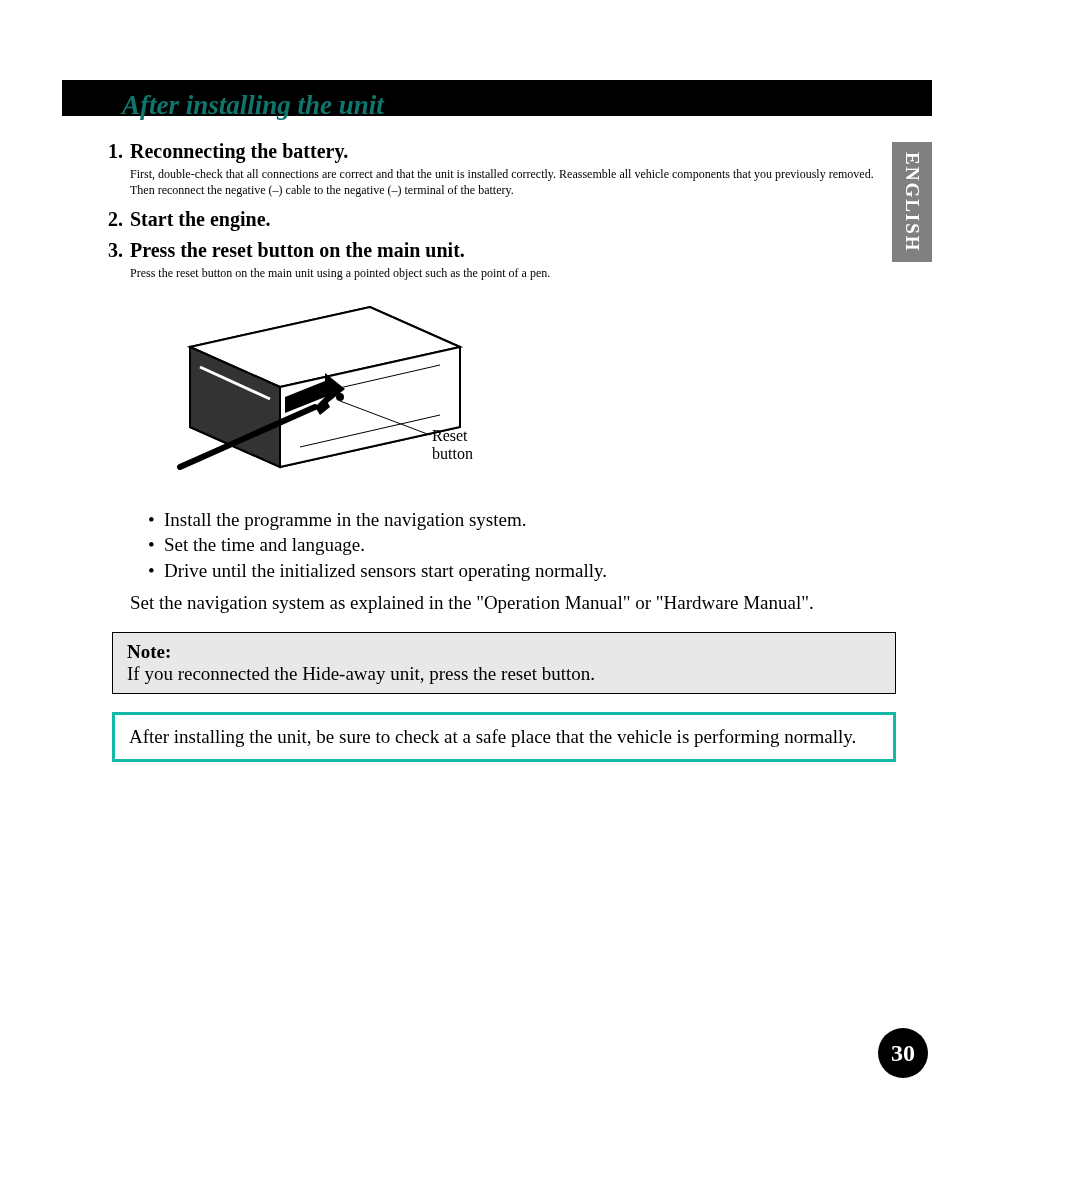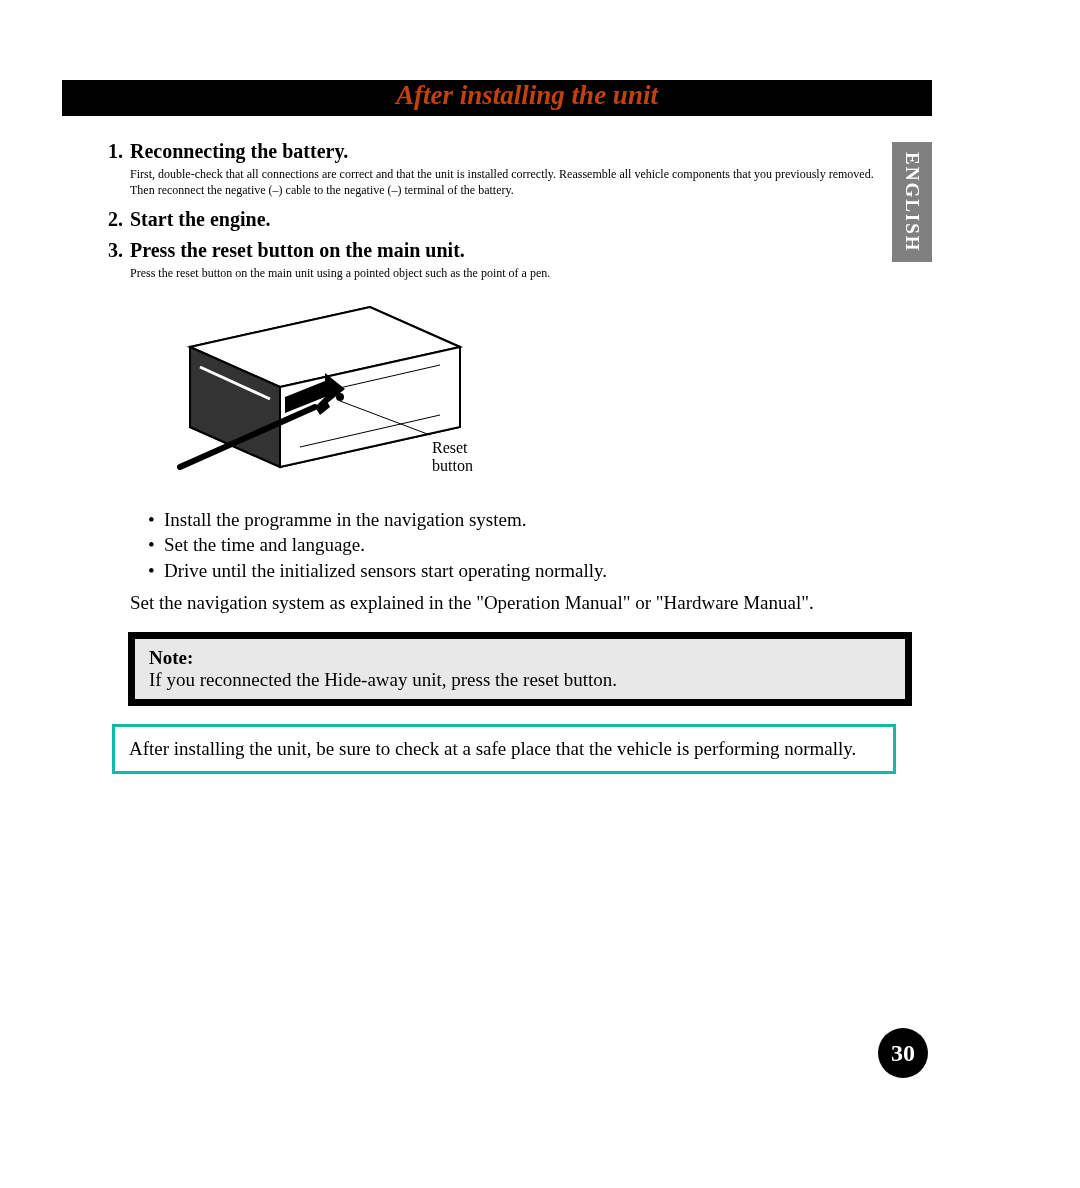--- a/index.html
+++ b/index.html
@@ -20,28 +20,27 @@
       height: 100%;
       padding: 0;
     }
     .header-bar {
       position: absolute;
       left: 62px;
       top: 80px;
       width: 870px;
       height: 36px;
       background: #000;
-      color: #c2410c;
+      color: #0f766e;
       font-style: italic;
       font-weight: bold;
       font-size: 27px;
       padding-left: 60px;
-      padding-top: 0;
+      padding-top: 10px;
       font-family: "Times New Roman", Times, serif;
-      text-align: center;
     }
     .language-tab {
       position: absolute;
       right: 148px;
       top: 142px;
       width: 40px;
       height: 120px;
       background: #808080;
       color: #fff;
       writing-mode: vertical-rl;
@@ -103,28 +102,28 @@
       position: relative;
       margin-left: 22px;
       margin-top: 15px;
       margin-bottom: 30px;
       width: 380px;
       height: 180px;
     }
     .illustration-label {
       position: absolute;
       left: 302px;
-      top: 142px;
+      top: 130px;
       font-size: 16px;
     }
     .note-box {
-      border: 7px solid #000000;
+      border: 1px solid #000000;
       background: #e8e8e8;
       padding: 8px 14px;
-      margin-left: 20px;
+      margin-left: 4px;
       margin-bottom: 18px;
       width: 784px;
     }
     .note-label {
       font-weight: bold;
       font-size: 19px;
     }
     .note-text {
       font-size: 19px;
     }

